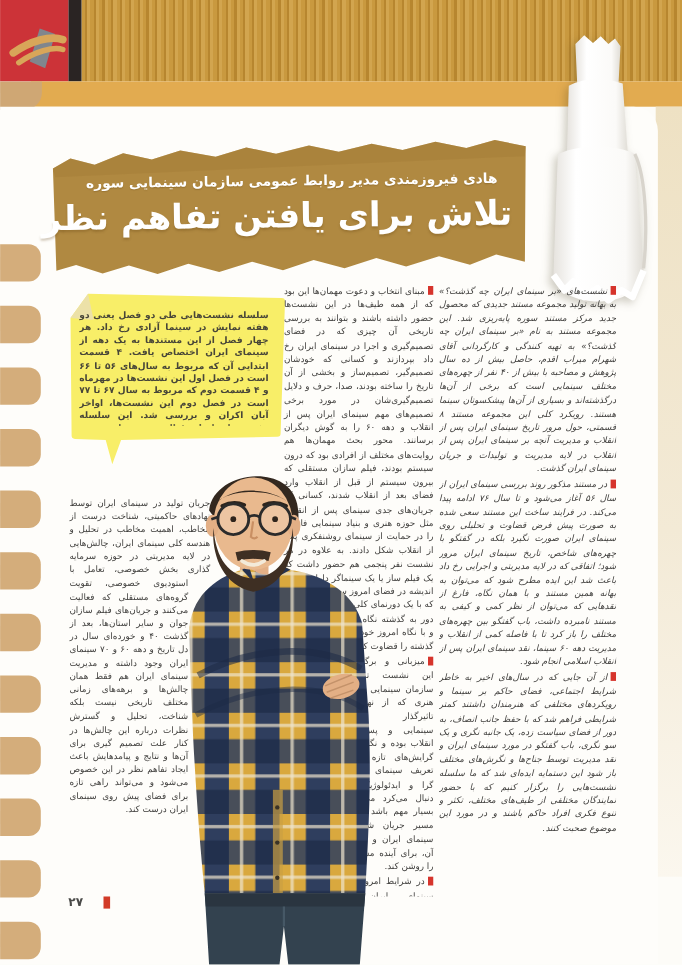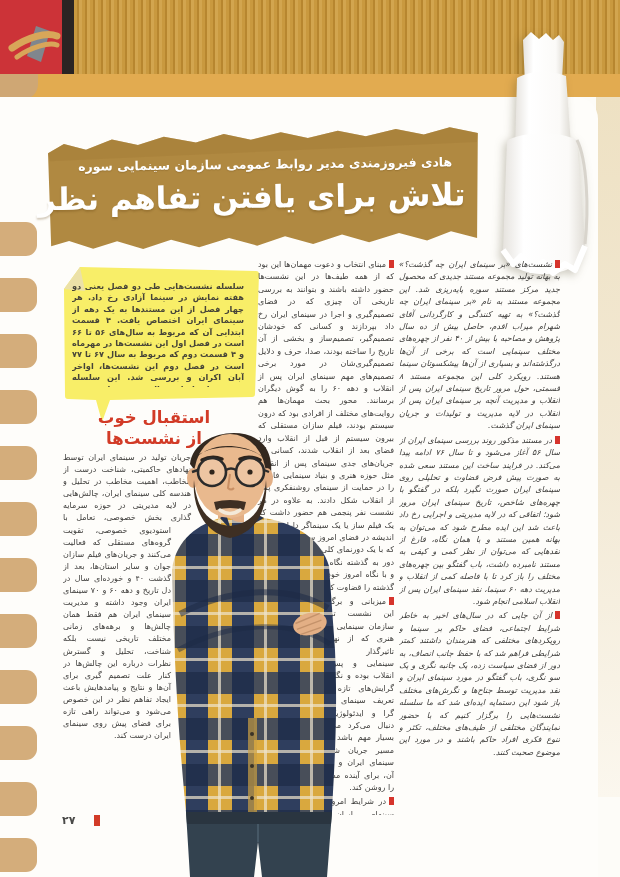--- a/index.html
+++ b/index.html
@@ -130,21 +130,20 @@
   <div class="tab" style="top:726px"></div>
   <div class="tab" style="top:782px"></div>
   <div class="tab" style="top:838px"></div>
 
   <svg class="lede-svg" width="204" height="168" viewBox="0 0 204 168">
     <path d="M22,5 L198,9 Q201,9 201,12 L197,132 Q197,135 194,135 L52,138 L44,160 L38,138 L10,137 Q7,137 7,134 L6,27 Z" fill="#f8ee68"></path>
     <path d="M22,5 L27,29 L6,27 Z" fill="#ece1a8"></path>
   </svg>
   <div class="lede-text">سلسله نشست‌هایی طی دو فصل یعنی دو هفته نمایش در سینما آزادی رخ داد. هر چهار فصل از این مستندها به یک دهه از سینمای ایران اختصاص یافت. ۴ قسمت ابتدایی آن که مربوط به سال‌های ۵۶ تا ۶۶ است در فصل اول این نشست‌ها در مهرماه و ۴ قسمت دوم که مربوط به سال ۶۷ تا ۷۷ است در فصل دوم این نشست‌ها، اواخر آبان اکران و بررسی شد. این سلسله نشست‌ها با استقبال خوبی از سمت نگاه‌های مختلف سینمایی، فیلم سازان و اهالی سینما مواجه شد و حضور پررنگی هم در مجامع هنری و سینمایی داشته است.</div>
 
-  <div class="section-heading">استقبال خوب از نشست‌ها</div>
 
   <div class="col col-right">
     <p><span class="bullet"></span><span>نشست‌های «بر سینمای ایران چه گذشت؟» به بهانه تولید مجموعه مستند جدیدی که محصول جدید مرکز مستند سوره پایه‌ریزی شد. این مجموعه مستند به نام «بر سینمای ایران چه گذشت؟» به تهیه کنندگی و کارگردانی آقای شهرام میراب اقدم، حاصل بیش از ده سال پژوهش و مصاحبه با بیش از ۴۰ نفر از چهره‌های مختلف سینمایی است که برخی از آن‌ها درگذشته‌اند و بسیاری از آن‌ها پیشکسوتان سینما هستند. رویکرد کلی این مجموعه مستند ۸ قسمتی، حول مرور تاریخ سینمای ایران پس از انقلاب و مدیریت آنچه بر سینمای ایران پس از انقلاب در لایه مدیریت و تولیدات و جریان سینمای ایران گذشت.</span></p>
     <p><span class="bullet"></span><span>در مستند مذکور روند بررسی سینمای ایران از سال ۵۶ آغاز می‌شود و تا سال ۷۶ ادامه پیدا می‌کند. در فرایند ساخت این مستند سعی شده به صورت پیش فرض قضاوت و تحلیلی روی سینمای ایران صورت نگیرد بلکه در گفتگو با چهره‌های شاخص، تاریخ سینمای ایران مرور شود؛ اتفاقی که در لایه مدیریتی و اجرایی رخ داد باعث شد این ایده مطرح شود که می‌توان به بهانه همین مستند و با همان نگاه، فارغ از نقدهایی که می‌توان از نظر کمی و کیفی به مستند نامبرده داشت، باب گفتگو بین چهره‌های مختلف را باز کرد تا با فاصله کمی از انقلاب و مدیریت دهه ۶۰ سینما، نقد سینمای ایران پس از انقلاب اسلامی انجام شود.</span></p>
     <p><span class="bullet"></span><span>از آن جایی که در سال‌های اخیر به خاطر شرایط اجتماعی، فضای حاکم بر سینما و رویکردهای مختلفی که هنرمندان داشتند کمتر شرایطی فراهم شد که با حفظ جانب انصاف، به دور از فضای سیاست زده، یک جانبه نگری و یک سو نگری، باب گفتگو در مورد سینمای ایران و نقد مدیریت توسط جناح‌ها و نگرش‌های مختلف باز شود این دستمایه ایده‌ای شد که ما سلسله نشست‌هایی را برگزار کنیم که با حضور نمایندگان مختلفی از طیف‌های مختلف، تکثر و تنوع فکری افراد حاکم باشند و در مورد این موضوع صحبت کنند.</span></p>
   </div>
 
   <div class="col col-mid">
     <div class="sp sp-l1"></div>
     <div class="sp sp-l2"></div>

